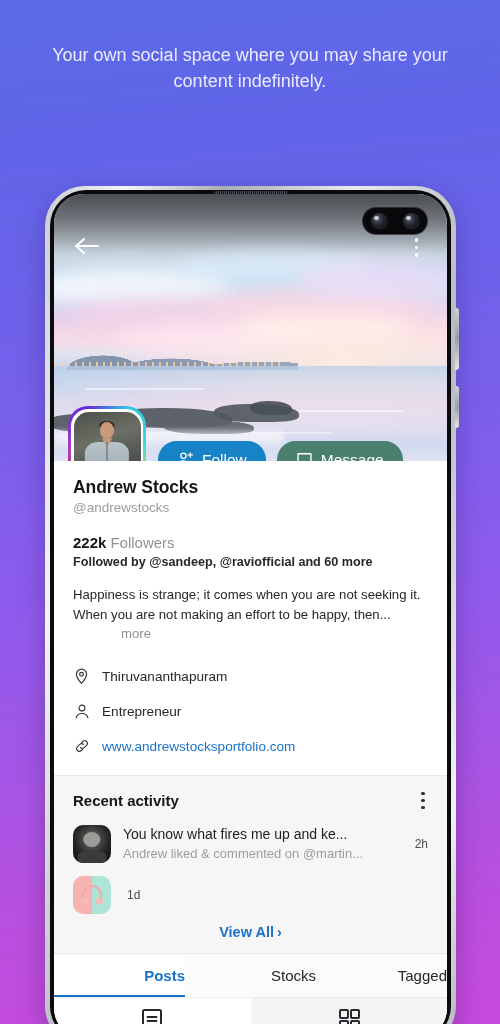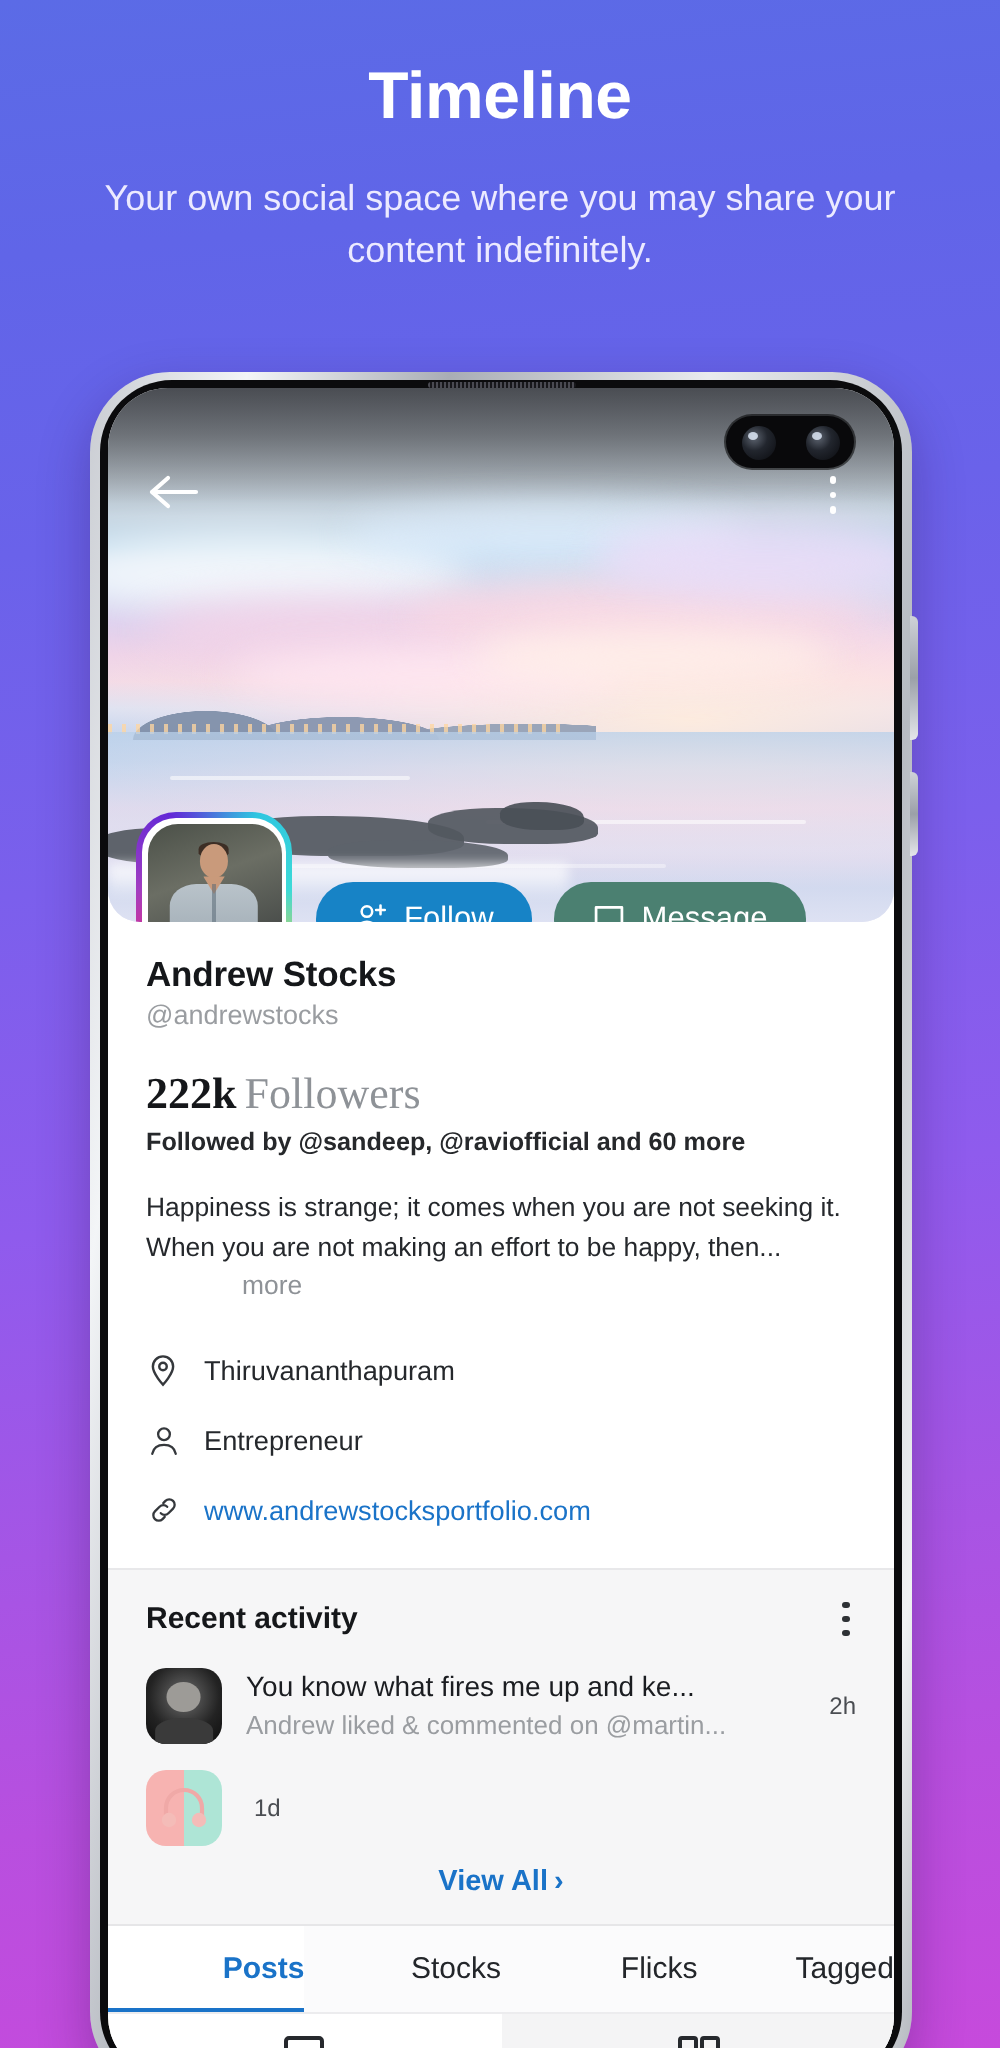--- a/index.html
+++ b/index.html
@@ -98,21 +98,20 @@
         #f3dbe6 55%,
         #dde3f2 60%,
         #c8d8ef 64%,
         #bed2ec 70%,
         #cfd9ef 76%,
         #dbdcf0 82%,
         #e8d9ee 88%,
         #e2dcf0 94%,
         #d9dcf0 100%);
     overflow: hidden;
-    border-radius: 16px;
   }
   .cloud {
     position: absolute; border-radius: 50%;
     filter: blur(9px);
     pointer-events: none;
   }
   .c1 { left: -30px; top: 72px; width: 210px; height: 40px; background: rgba(255,255,255,0.75); }
   .c2 { left: 120px; top: 60px; width: 200px; height: 30px; background: rgba(224,238,252,0.8); }
   .c3 { left: 20px; top: 104px; width: 170px; height: 34px; background: rgba(241,210,232,0.85); }
   .c4 { left: 150px; top: 96px; width: 230px; height: 36px; background: rgba(250,216,228,0.8); }
@@ -256,21 +255,21 @@
   }
   .pill.follow { background: #1783c6; }
   .pill.message { background: #4b8071; }
 
   
   .profile-body { padding: 16px 19px 0; background: #fff; }
   .name { font-size: 17.5px; font-weight: bold; color: #15171a; letter-spacing: -0.1px; }
   .handle { font-size: 13.5px; color: #9a9da1; margin-top: 2px; }
 
   .stats { display: flex; gap: 22px; margin-top: 19px; align-items: baseline; }
-  .stat { font-size: 22px; font-family: Liberation Serif, serif; }
+  .stat { font-size: 15px; }
   .stat b { color: #15171a; font-weight: bold; }
   .stat span { color: #8e9297; margin-left: 4px; }
   .followed-by { font-size: 12.6px; color: #26282b; margin-top: 4px; font-weight: 600; }
 
   .bio {
     margin-top: 16px; font-size: 13.2px; line-height: 19.5px;
     color: #25282c;
   }
   .bio .more { color: #8e9297; margin-left: 48px; }
 
@@ -341,21 +340,20 @@
   }
   .viewbtn {
     flex: 1; display: flex; align-items: center; justify-content: center; cursor: pointer;
   }
   .viewbtn.alt { background: #f4f4f5; }
 </style>
 </head>
 <body>
 
 <div class="promo">
-  <div class="promo-title">Timeline</div>
   <div class="promo-sub">Your own social space where you may share your content indefinitely.</div>
 </div>
 
 <div class="phone-wrap">
   <div class="phone-frame"></div>
   <div class="side-btn b1"></div>
   <div class="side-btn b2"></div>
   <div class="phone-bezel"></div>
   <div class="speaker-slit"></div>
 
@@ -518,23 +516,20 @@
     </div>
 
     <div class="tabs">
       <div class="tab active">
           <span>Posts</span>
         </div>
       <div class="tab">
           <span>Stocks</span>
         </div>
       <div class="tab">
-          <span>Flicks</span>
-        </div>
-      <div class="tab">
           <span>Tagged</span>
         </div>
     </div>
 
     <div class="viewbar">
       <div class="viewbtn">
         <svg width="26" height="26" viewBox="0 0 26 26" fill="none">
           <rect x="4" y="4" width="18" height="18" rx="1.5" stroke="#26292d" stroke-width="2"></rect>
           <path d="M8.6 11h8.8M8.6 15h8.8" stroke="#26292d" stroke-width="2" stroke-linecap="round"></path>
         </svg>

